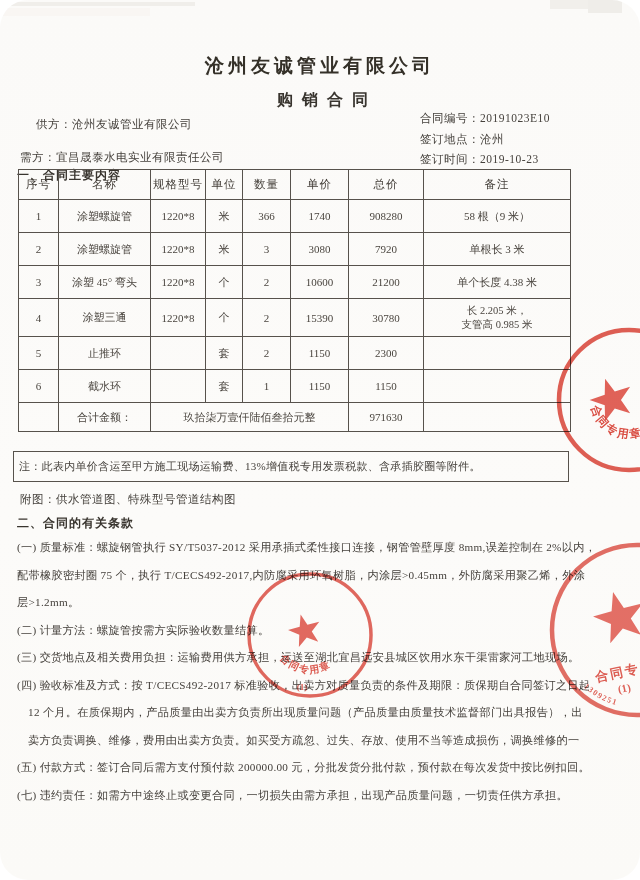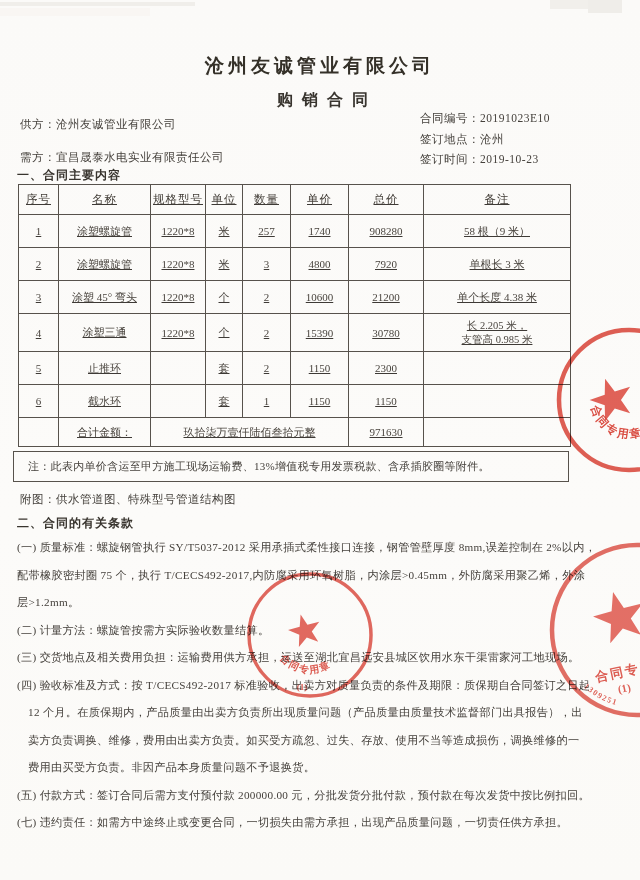--- a/index.html
+++ b/index.html
@@ -1,62 +1,63 @@
 <!DOCTYPE html>
 <html><head>
 <meta charset="utf-8">
 <style>
   html,body{margin:0;padding:0;background:#ffffff;}
   .page{
     position:relative;width:640px;height:880px;overflow:hidden;
     background:linear-gradient(180deg,#fbfaf8 0%,#fcfbf9 60%,#fbfaf7 100%);
     font-family:"Liberation Serif","DejaVu Serif",serif;
     color:#3e3a36;
+    border-radius:28px;
   }
   .artifact{position:absolute;}
   .a1{left:0;top:2px;width:195px;height:4px;background:#ebe8e4;opacity:.7;}
   .a2{left:550px;top:0;width:38px;height:9px;background:#f1efeb;}
   .a3{left:588px;top:0;width:34px;height:13px;background:#efede9;}
   .a4{left:0;top:8px;width:150px;height:8px;background:#f8f3f0;opacity:.6;}
 
   .company-title{
     position:absolute;top:53px;left:0;width:100%;margin:0;
     text-align:center;font-size:19px;font-weight:700;letter-spacing:4px;color:#343028;
   }
   .doc-title{
     position:absolute;top:90px;left:7px;width:100%;margin:0;
     text-align:center;font-size:16px;font-weight:700;letter-spacing:9px;color:#38342e;
   }
   .info-line{position:absolute;font-size:11.5px;letter-spacing:.5px;color:#45413c;}
-  .supplier{left:20px;top:117px;}
+  .supplier{left:36px;top:117px;}
   .buyer{left:20px;top:150px;}
   .cno{left:420px;top:111px;}
   .cplace{left:420px;top:132px;}
   .cdate{left:420px;top:152px;}
 
   .sec-heading{position:absolute;font-size:12px;font-weight:700;letter-spacing:1px;color:#38342e;}
   .sec1{left:17px;top:167px;}
   .sec2{left:17px;top:515px;}
 
   table.items{
-    position:absolute;left:18px;top:184px;width:552px;
-    border-collapse:collapse;table-layout:fixed;text-decoration:underline;
+    position:absolute;left:18px;top:169px;width:552px;
+    border-collapse:collapse;table-layout:fixed;
   }
   table.items th,table.items td{
     border:1px solid #57524c;text-align:center;vertical-align:middle;
     font-size:11px;font-weight:400;color:#4a453f;padding:0;overflow:hidden;
   }
   table.items th{font-size:11.5px;letter-spacing:1px;color:#413c36;}
   tr.h-row{height:30px;} tr.d-row{height:33px;} tr.d-row-tall{height:38px;} tr.t-row{height:29px;padding-left:36px;}
   .remark2{line-height:14px;font-size:10.5px;}
 
   .note-box{
     position:absolute;left:13px;top:451px;width:556px;height:31px;
     border:1px solid #57524c;display:flex;align-items:center;
-    font-size:11px;color:#45413c;padding-left:14px;box-sizing:border-box;letter-spacing:.3px;
+    font-size:11px;color:#45413c;padding-left:5px;box-sizing:border-box;letter-spacing:.3px;
   }
   .attachment{position:absolute;left:20px;top:492px;font-size:11.5px;color:#45413c;letter-spacing:.5px;}
 
   .clauses{position:absolute;left:17px;top:540px;width:606px;}
   .cl{height:27.5px;font-size:11.2px;letter-spacing:.3px;color:#433f3a;white-space:nowrap;}
   .cl.indent{padding-left:11px;}
 
   .stamp{position:absolute;mix-blend-mode:multiply;pointer-events:none;}
   .stamp text{font-family:"Liberation Serif","DejaVu Serif",serif;font-weight:700;}
 </style>
@@ -111,32 +112,32 @@
       <th>数量</th>
       <th>单价</th>
       <th>总价</th>
       <th>备注</th>
     </tr>
     <tr class="d-row">
       <td>1</td>
       <td>涂塑螺旋管</td>
       <td>1220*8</td>
       <td>米</td>
-      <td>257</td>
+      <td>366</td>
       <td>1740</td>
       <td>908280</td>
       <td>58 根（9 米）</td>
     </tr>
     <tr class="d-row">
       <td>2</td>
       <td>涂塑螺旋管</td>
       <td>1220*8</td>
       <td>米</td>
       <td>3</td>
-      <td>4800</td>
+      <td>3080</td>
       <td>7920</td>
       <td>单根长 3 米</td>
     </tr>
     <tr class="d-row">
       <td>3</td>
       <td>涂塑 45° 弯头</td>
       <td>1220*8</td>
       <td>个</td>
       <td>2</td>
       <td>10600</td>
@@ -193,21 +194,20 @@
 
   <div class="clauses">
     <div class="cl">(一) 质量标准：螺旋钢管执行 SY/T5037-2012 采用承插式柔性接口连接，钢管管壁厚度 8mm,误差控制在 2%以内，</div>
     <div class="cl">配带橡胶密封圈 75 个，执行 T/CECS492-2017,内防腐采用环氧树脂，内涂层&gt;0.45mm，外防腐采用聚乙烯，外涂</div>
     <div class="cl">层&gt;1.2mm。</div>
     <div class="cl">(二) 计量方法：螺旋管按需方实际验收数量结算。</div>
     <div class="cl">(三) 交货地点及相关费用负担：运输费用供方承担，运送至湖北宜昌远安县城区饮用水东干渠雷家河工地现场。</div>
     <div class="cl">(四) 验收标准及方式：按 T/CECS492-2017 标准验收，出卖方对质量负责的条件及期限：质保期自合同签订之日起</div>
     <div class="cl indent">12 个月。在质保期内，产品质量由出卖方负责所出现质量问题（产品质量由质量技术监督部门出具报告），出</div>
     <div class="cl indent">卖方负责调换、维修，费用由出卖方负责。如买受方疏忽、过失、存放、使用不当等造成损伤，调换维修的一</div>
-    <div class="cl indent">费用由买受方负责。非因产品本身质量问题不予退换货。</div>
     <div class="cl">(五) 付款方式：签订合同后需方支付预付款 200000.00 元，分批发货分批付款，预付款在每次发货中按比例扣回。</div>
     <div class="cl">(七) 违约责任：如需方中途终止或变更合同，一切损失由需方承担，出现产品质量问题，一切责任供方承担。</div>
   </div>
 
   <svg class="stamp" style="left:549px;top:320px" width="160" height="160" viewBox="0 0 160 160">
     <defs>
       <path id="sa-top" d="M 80 133 A 53 53 0 1 1 79.9 133"></path>
       <path id="sa-bot" d="M 42 80 A 38 38 0 0 0 118 80"></path>
     </defs>
     <circle cx="80" cy="80" r="70" fill="none" stroke="#d8372b" stroke-width="4.5" opacity="0.8"></circle>

